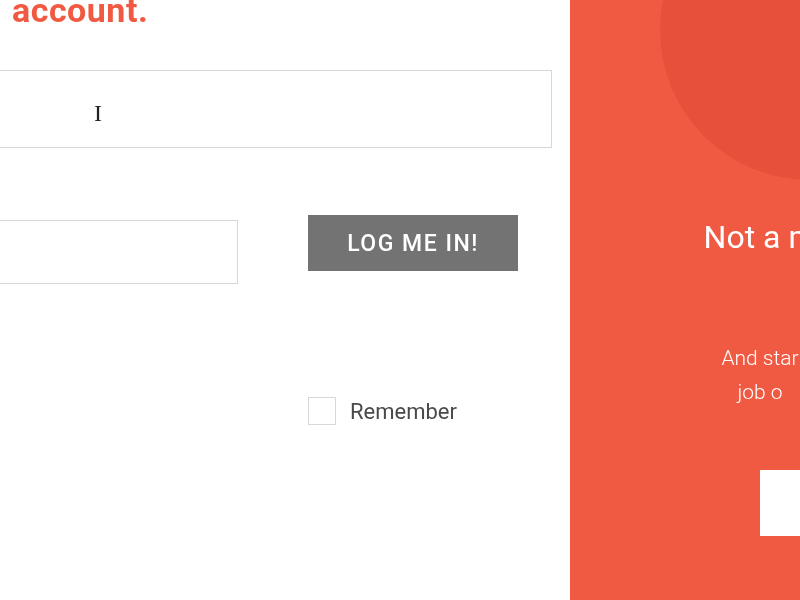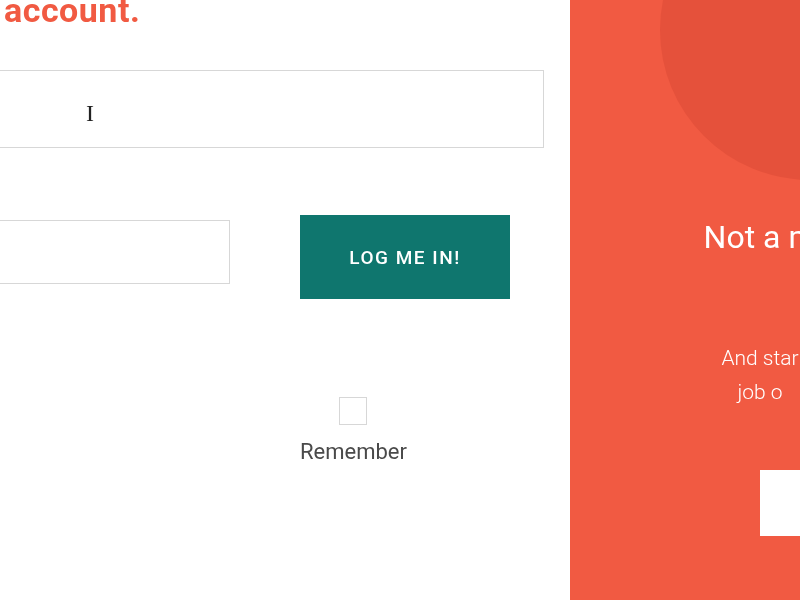--- a/index.html
+++ b/index.html
@@ -5,21 +5,21 @@
   * { box-sizing: border-box; margin: 0; padding: 0; }
   html, body { width: 800px; height: 600px; overflow: hidden; }
   body {
     font-family: -apple-system, BlinkMacSystemFont, "Segoe UI", Roboto, "Helvetica Neue", Arial, sans-serif;
     background: #ffffff;
     position: relative;
   }
 
   .left-panel {
     position: absolute;
-    left: 4px;
+    left: 12px;
     top: 0;
     width: 570px;
     height: 600px;
     background: #ffffff;
     text-decoration: underline;
   }
 
   .heading {
     position: absolute;
     left: 0;
@@ -54,39 +54,38 @@
     font-size: 18px;
     padding: 0 14px;
     outline: none;
   }
 
   .login-btn {
     position: absolute;
     left: 296px;
     top: 215px;
     width: 210px;
-    height: 84px;
-    background: #0f766e;
+    height: 56px;
+    background: #737373;
     color: #ffffff;
     border: none;
-    font-size: 19px;
+    font-size: 23px;
     letter-spacing: 1.5px;
     font-weight: 500;
     cursor: pointer;
     font-family: inherit;
   }
 
   .remember-wrap {
     position: absolute;
     left: 296px;
     top: 397px;
     display: flex;
     align-items: center;
     gap: 14px;
-    flex-direction: column;
   }
   .remember-box {
     width: 28px;
     height: 28px;
     border: 1px solid #d7d7d7;
     background: #ffffff;
     cursor: pointer;
   }
   .remember-label {
     font-size: 22px;

